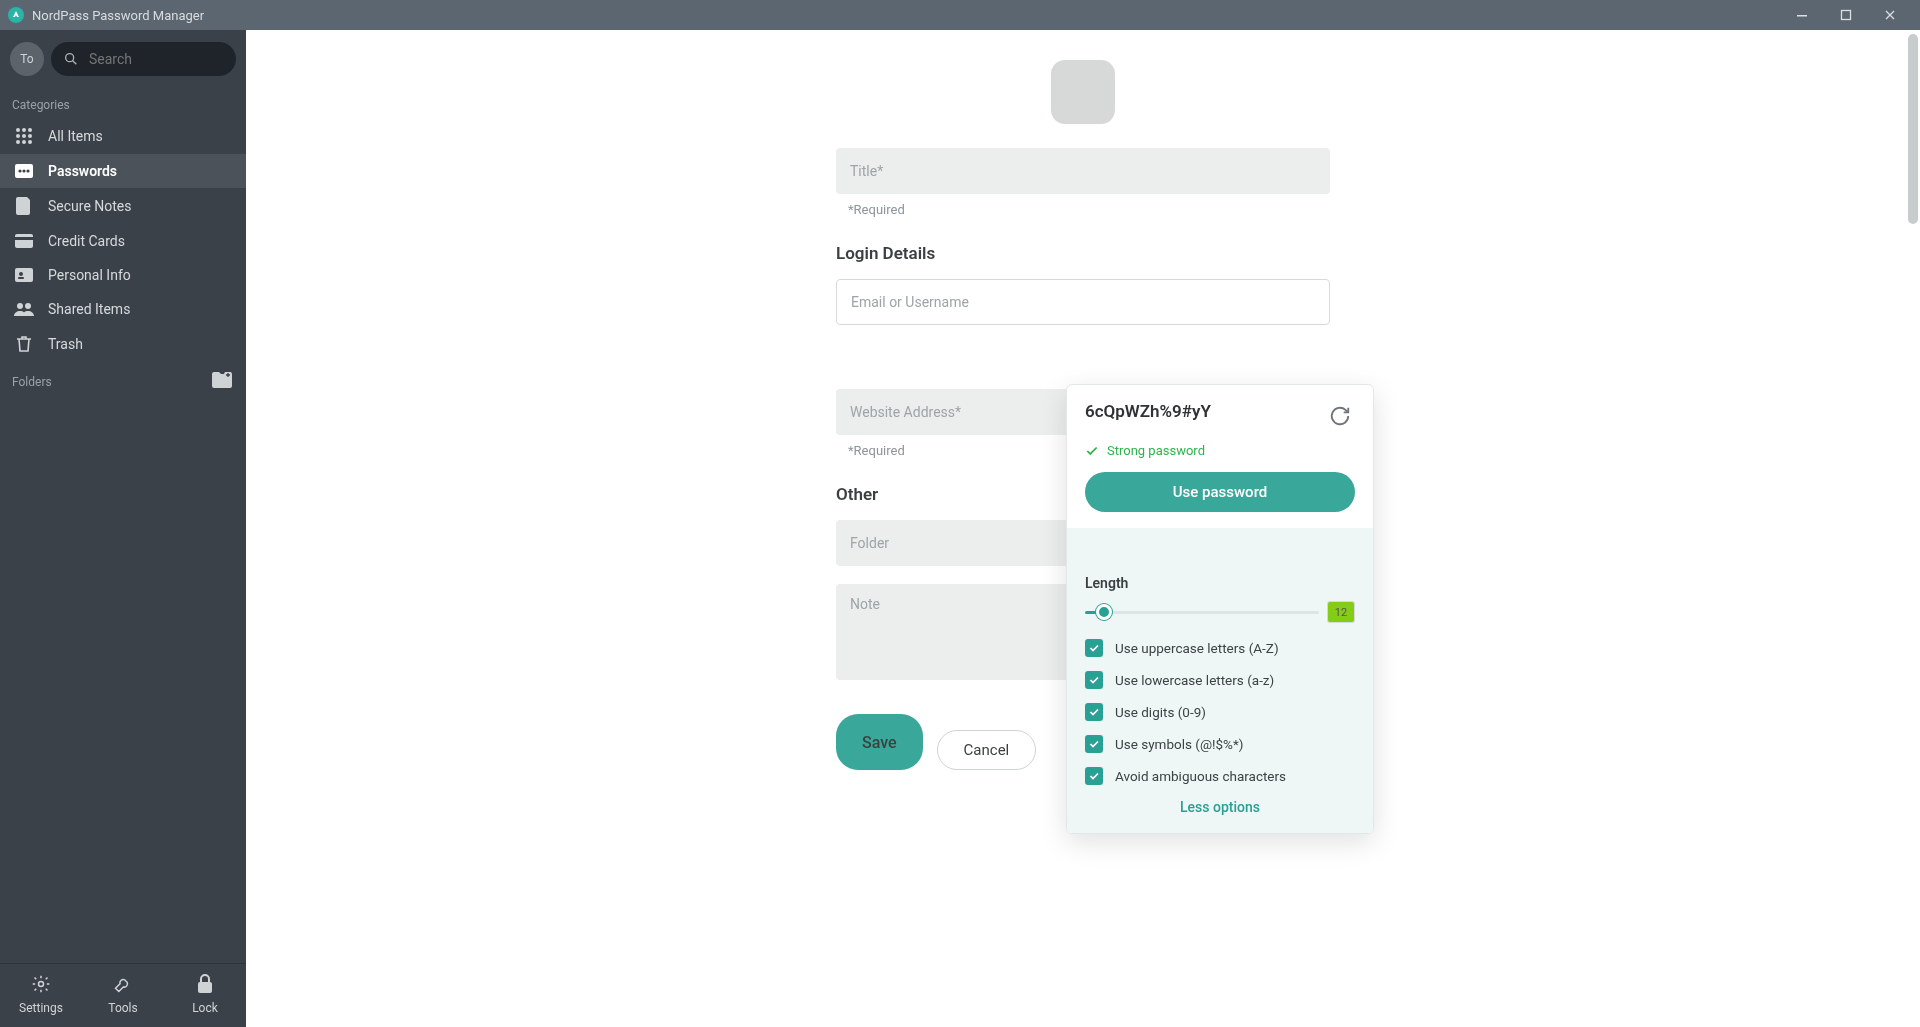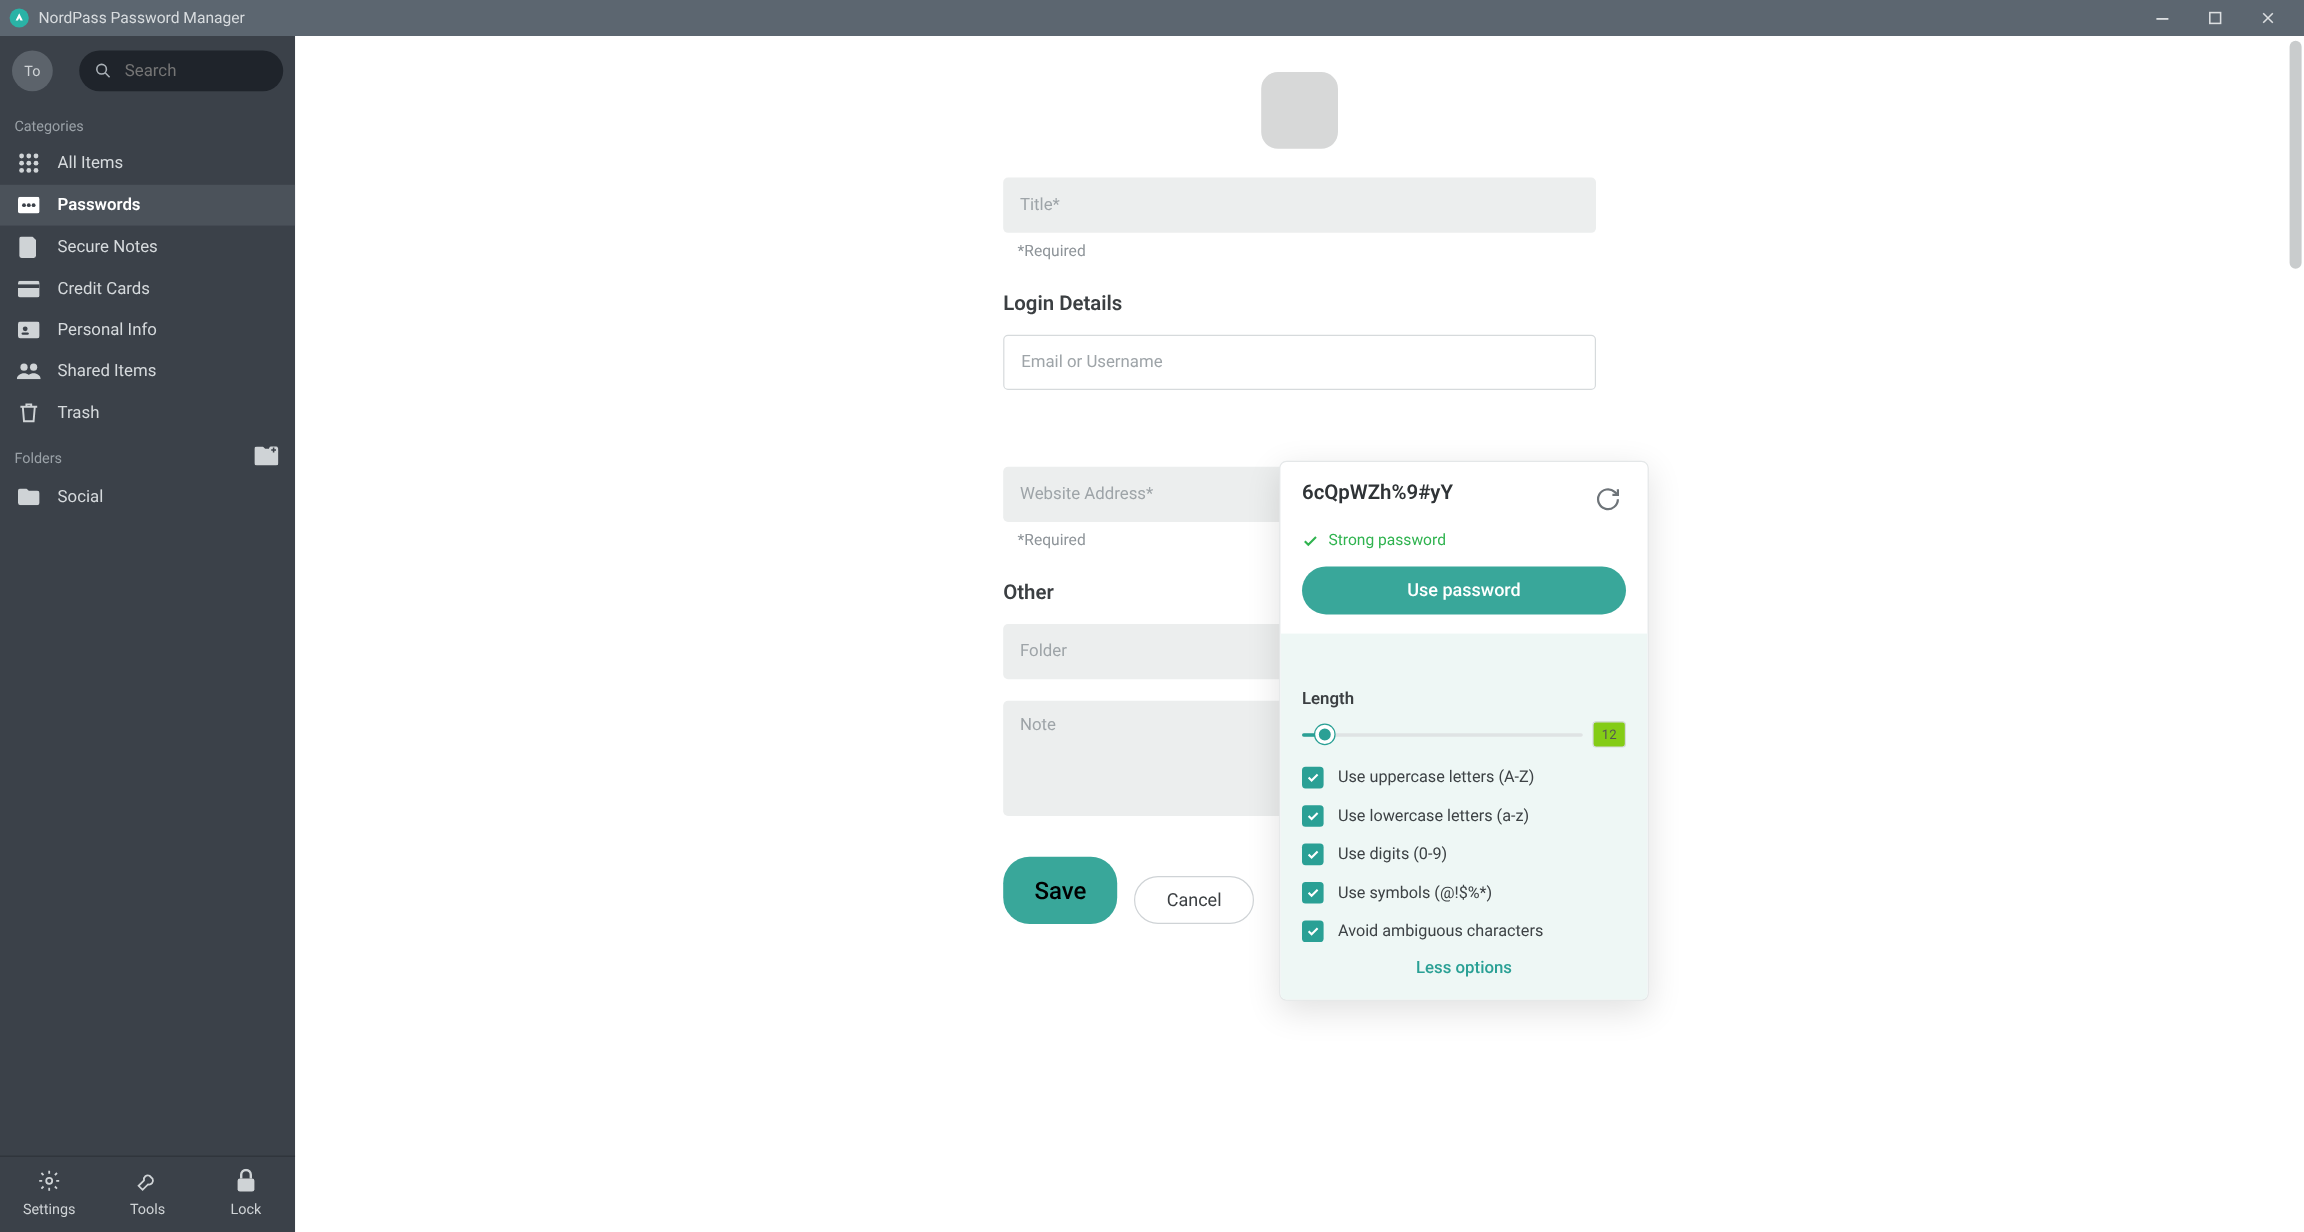--- a/index.html
+++ b/index.html
@@ -10,21 +10,21 @@
   .titlebar .logo { width:16px; height:16px; border-radius:50%; background:#2ab3a6; display:inline-flex; align-items:center; justify-content:center; margin-right:8px; }
   .titlebar .logo svg{display:block}
   .titlebar .spacer{flex:1}
   .titlebar .winbtn{width:44px;height:30px;display:flex;align-items:center;justify-content:center;color:#dcdfe1;}
   .titlebar .winbtn svg{display:block}
 
   .app { display:flex; height: calc(1027px - 30px); }
 
   
   .sidebar { width:246px; background:#3b4149; color:#cfd3d6; display:flex; flex-direction:column; }
-  .sb-top { padding:12px 10px; display:flex; align-items:center; gap:22px; }
+  .sb-top { padding:12px 10px; display:flex; align-items:center; gap:7px; }
   .avatar { width:34px; height:34px; border-radius:50%; background:#5c636b; color:#cfd3d6; font-size:12px; display:flex; align-items:center; justify-content:center; }
   .search { flex:1; background:#1f242b; border-radius:18px; height:34px; display:flex; align-items:center; padding:0 12px; gap:10px; color:#aab1b7; }
   .search svg{flex:none}
   .search input{ background:transparent; border:none; outline:none; color:#cfd3d6; font-size:14px; width:100%; }
 
   .sb-section-label{ font-size:12px; color:#9aa1a7; padding:10px 12px 6px; }
   .sb-section-label.row{display:flex;align-items:center;justify-content:space-between;padding-right:14px;}
   .nav .item{ display:flex; align-items:center; gap:14px; padding:9px 14px; font-size:14px; color:#d6dadd; cursor:pointer; }
   .nav .item.active{ background:#4b525a; color:#fff; font-weight:600; }
   .nav .item .ic{ width:20px; display:flex; justify-content:center; }
@@ -43,21 +43,21 @@
   .field.pw{ padding-right:48px; }
   .field-wrap{position:relative;}
   .eye{ position:absolute; right:10px; top:0; height:46px; width:36px; display:flex; align-items:center; justify-content:center; color:#2e3133; cursor:pointer;}
   .helper{ font-size:13px; color:#8e9499; margin:8px 0 0 12px; }
   .section-h{ font-size:17px; font-weight:600; color:#3b3f42; margin:26px 0 16px; }
   .gap{height:18px;}
   .gap-lg{height:46px;}
   textarea.field{ height:96px; padding-top:12px; resize:none; }
 
   .actions{ margin-top:30px; display:flex; gap:14px; }
-  .btn-primary{ background:#39a79a; color:#000000; border:none; border-radius:22px; padding:10px 26px; font-size:20px; font-weight:500; cursor:pointer;}
+  .btn-primary{ background:#39a79a; color:#404040; border:none; border-radius:22px; padding:10px 26px; font-size:16px; font-weight:500; cursor:pointer;}
   .btn-secondary{ background:#fff; color:#3b3f42; border:1px solid #cfd3d6; border-radius:22px; padding:10px 26px; font-size:15px; cursor:pointer;margin-top:16px;}
 
   
   .popover{ position:absolute; left:820px; top:354px; width:308px; background:#fff; border:1px solid #e4e7e8; border-radius:6px; box-shadow:0 8px 28px rgba(0,0,0,0.12); overflow:hidden; }
   .pop-top{ padding:16px 18px 16px; }
   .pop-pw-row{ display:flex; align-items:flex-start; justify-content:space-between; }
   .pop-pw{ font-size:17px; font-weight:600; color:#2f3336; word-break:break-all; }
   .refresh{ color:#6e7479; cursor:pointer; padding:4px;}
   .strength{ display:flex; align-items:center; gap:8px; color:#2fb34f; font-size:13px; margin-top:8px;}
   .use-btn{ margin-top:14px; width:100%; background:#39a79a; color:#fff; border:none; border-radius:22px; height:40px; font-size:15px; font-weight:500; cursor:pointer;}
@@ -194,30 +194,20 @@
     </div>
 
     <div class="sb-section-label row">
       <span>Folders</span>
       <span><svg width="20" height="16" viewBox="0 0 20 16" fill="#cfd3d6">
             <path d="M0 2a2 2 0 0 1 2-2h5l2 2h9a2 2 0 0 1 2 2v10a2 2 0 0 1-2 2H2a2 2 0 0 1-2-2z"></path>
             <circle cx="16" cy="3" r="4" fill="#cfd3d6"></circle>
             <path d="M16 1v4M14 3h4" stroke="#3b4149" stroke-width="1.3"></path>
           </svg></span>
     </div>
-    <div class="nav">
-      <div class="item">
-        <span class="ic">
-            <svg width="18" height="14" viewBox="0 0 18 14" fill="#cfd3d6">
-              <path d="M0 2a2 2 0 0 1 2-2h5l2 2h7a2 2 0 0 1 2 2v8a2 2 0 0 1-2 2H2a2 2 0 0 1-2-2z"></path>
-            </svg>
-          </span>
-        <span>Social</span>
-      </div>
-    </div>
 
     <div class="sb-bottom">
       <div class="btn">
         <span class="ic"><svg width="20" height="20" viewBox="0 0 24 24" fill="none" stroke="#cfd3d6" stroke-width="1.8">
               <circle cx="12" cy="12" r="3"></circle>
               <path d="M12 2v3M12 19v3M4.2 4.2l2.1 2.1M17.7 17.7l2.1 2.1M2 12h3M19 12h3M4.2 19.8l2.1-2.1M17.7 6.3l2.1-2.1"></path>
             </svg></span>
         <span>Settings</span>
       </div>
       <div class="btn">

